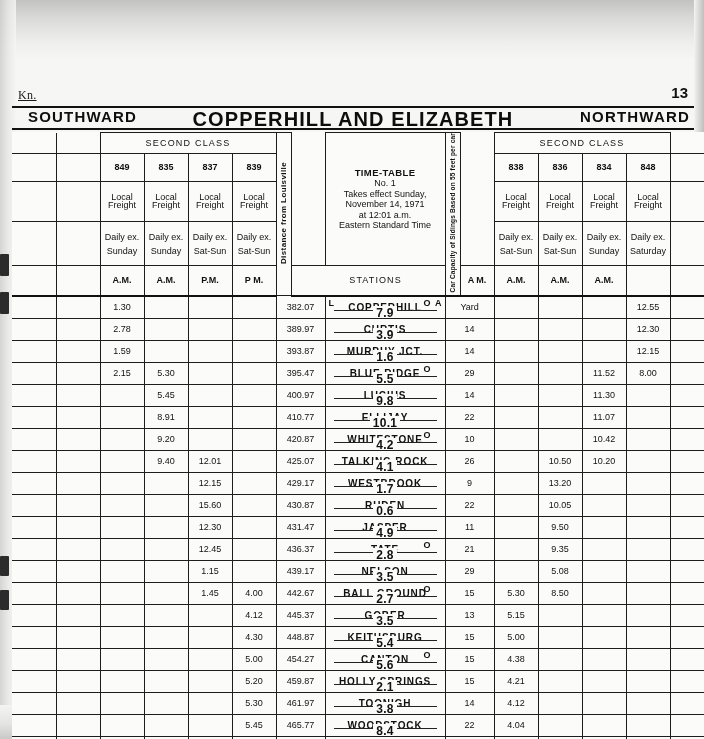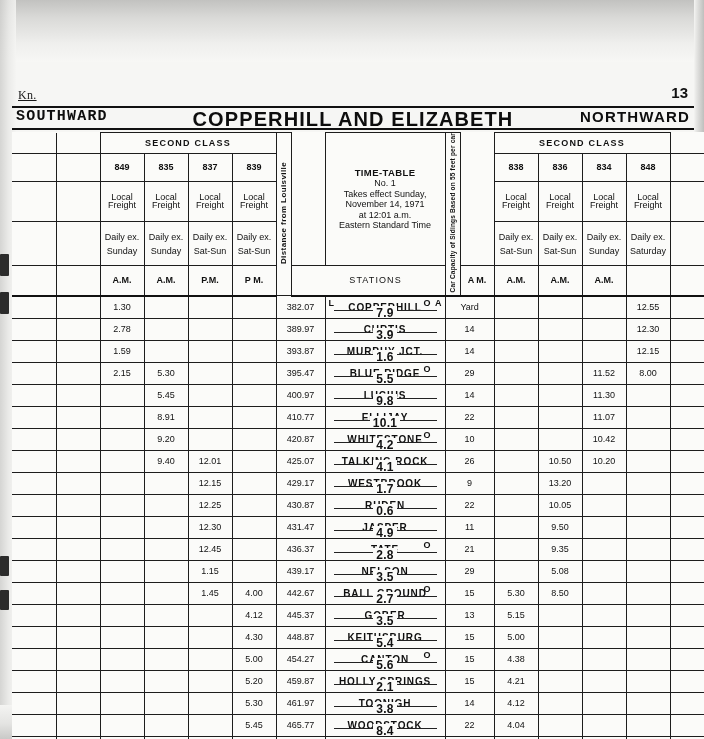--- a/index.html
+++ b/index.html
@@ -38,35 +38,35 @@
   .kn{position:absolute;left:6px;top:0px;font-family:"Liberation Serif",serif;
       font-size:12px;color:#1a1a1a;letter-spacing:.3px;text-decoration:underline;}
   .pageno{position:absolute;right:6px;top:-4px;font-weight:bold;font-size:15px;color:#111;}
 
   .rule{position:absolute;left:0;width:682px;background:#111;}
   .rule.r1{top:18px;height:2px;}
   .rule.r2{top:40px;height:2px;}
 
   .dirrow{position:absolute;left:0;top:20px;width:682px;height:20px;}
   .dir{position:absolute;font-weight:bold;font-size:15px;letter-spacing:1.2px;color:#0d0d0d;}
-  .dir.sw{left:4px;top:0;font-family:Liberation Mono, monospace;}
+  .dir.sw{left:16px;top:0;}
   .dir.nw{right:4px;top:0;}
   .roadname{position:absolute;left:0;right:0;top:0;text-align:center;
       font-weight:bold;font-size:20px;letter-spacing:1.1px;color:#0d0d0d;}
 
   table.tt{position:absolute;left:0;top:44px;border-collapse:collapse;
     width:682px;table-layout:fixed;background:#fbfbf9;}
   table.tt td,table.tt th{
     border:1px solid #1d1d1d;padding:0;margin:0;
     font-size:9px;color:#111;text-align:center;vertical-align:middle;
     font-family:"Liberation Sans",sans-serif;overflow:hidden;
   }
   .thick-b{border-bottom:2px solid #111 !important;}
 
-  .secclass{font-weight:bold;font-size:11px;letter-spacing:1.2px;height:13px;}
+  .secclass{font-weight:normal;font-size:11px;letter-spacing:1.2px;height:13px;}
   .trainno{font-weight:bold;font-size:12px;height:17px;}
   .svc{font-size:7.5px;line-height:8.5px;height:26px;color:#222;}
   .days{font-size:7.5px;line-height:14px;height:24px;color:#222;}
   .ampm{font-weight:bold;font-size:9.5px;height:13px;}
 
   
   .vcell{position:relative;}
   .vtxt{
     writing-mode:vertical-rl;
     transform:rotate(180deg);
@@ -405,21 +405,21 @@
             <td class="time">13.20</td>
             <td class="time"></td>
             <td class="time"></td>
             <td></td>
           </tr>
           <tr class="drow">
             <td style="border-left:none;"></td>
             <td></td>
             <td class="time"></td>
             <td class="time"></td>
-            <td class="time">12.25</td>
+            <td class="time">15.60</td>
             <td class="time"></td>
             <td class="miles" colspan="2">430.87</td>
             <td class="stcell">
               <span class="stname">RUDEN</span>
               <div class="gap"><span>0.6</span></div>
             </td>
             <td class="cap" colspan="2">22</td>
             <td class="time"></td>
             <td class="time">10.05</td>
             <td class="time"></td>

